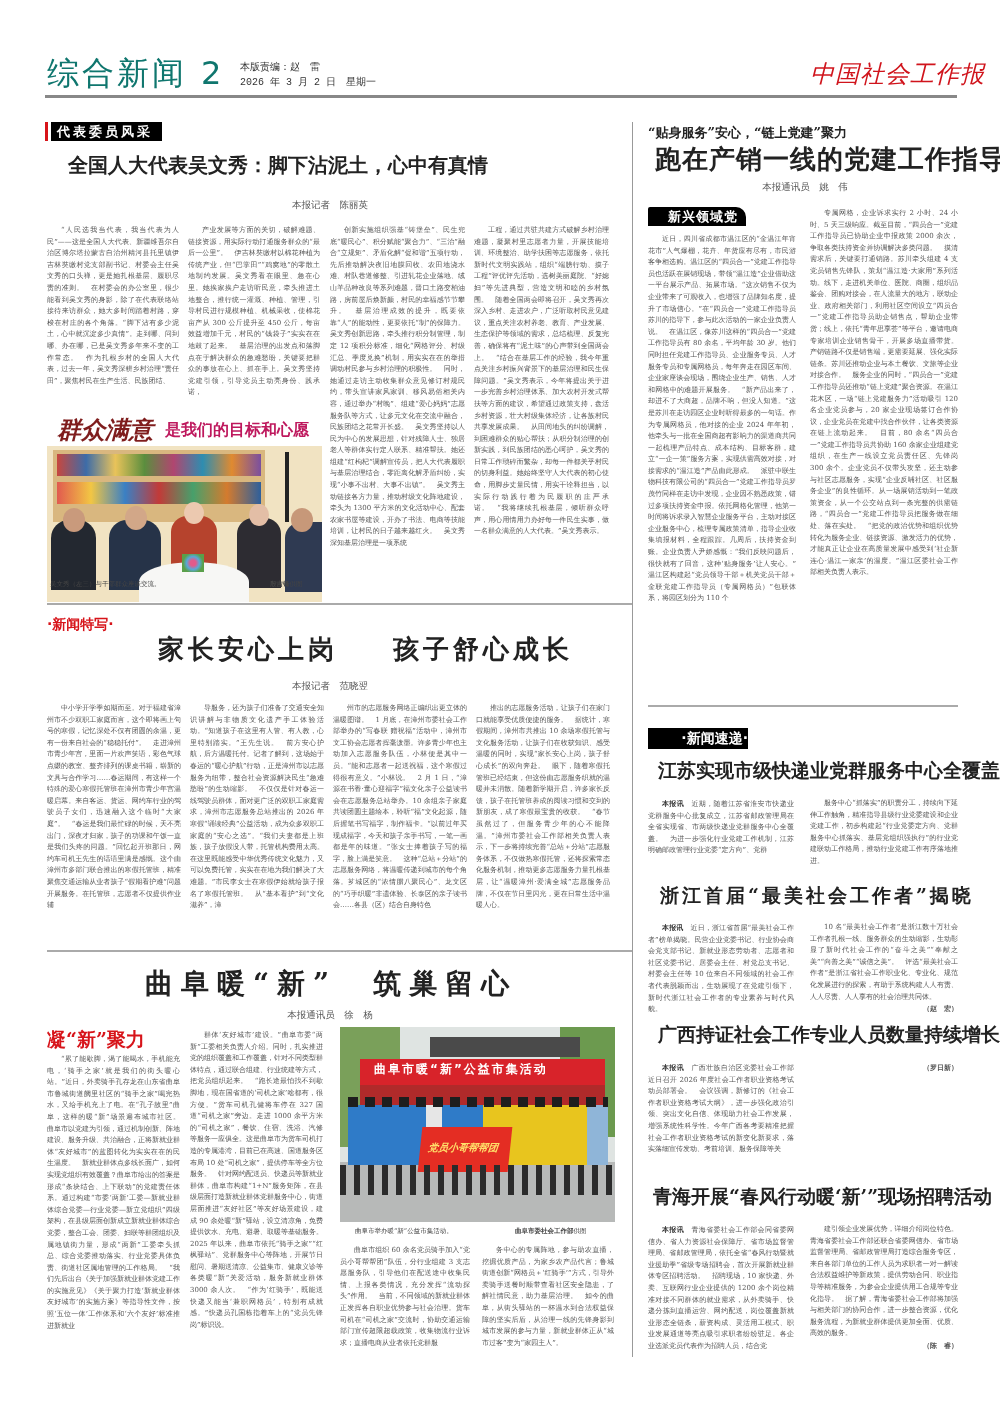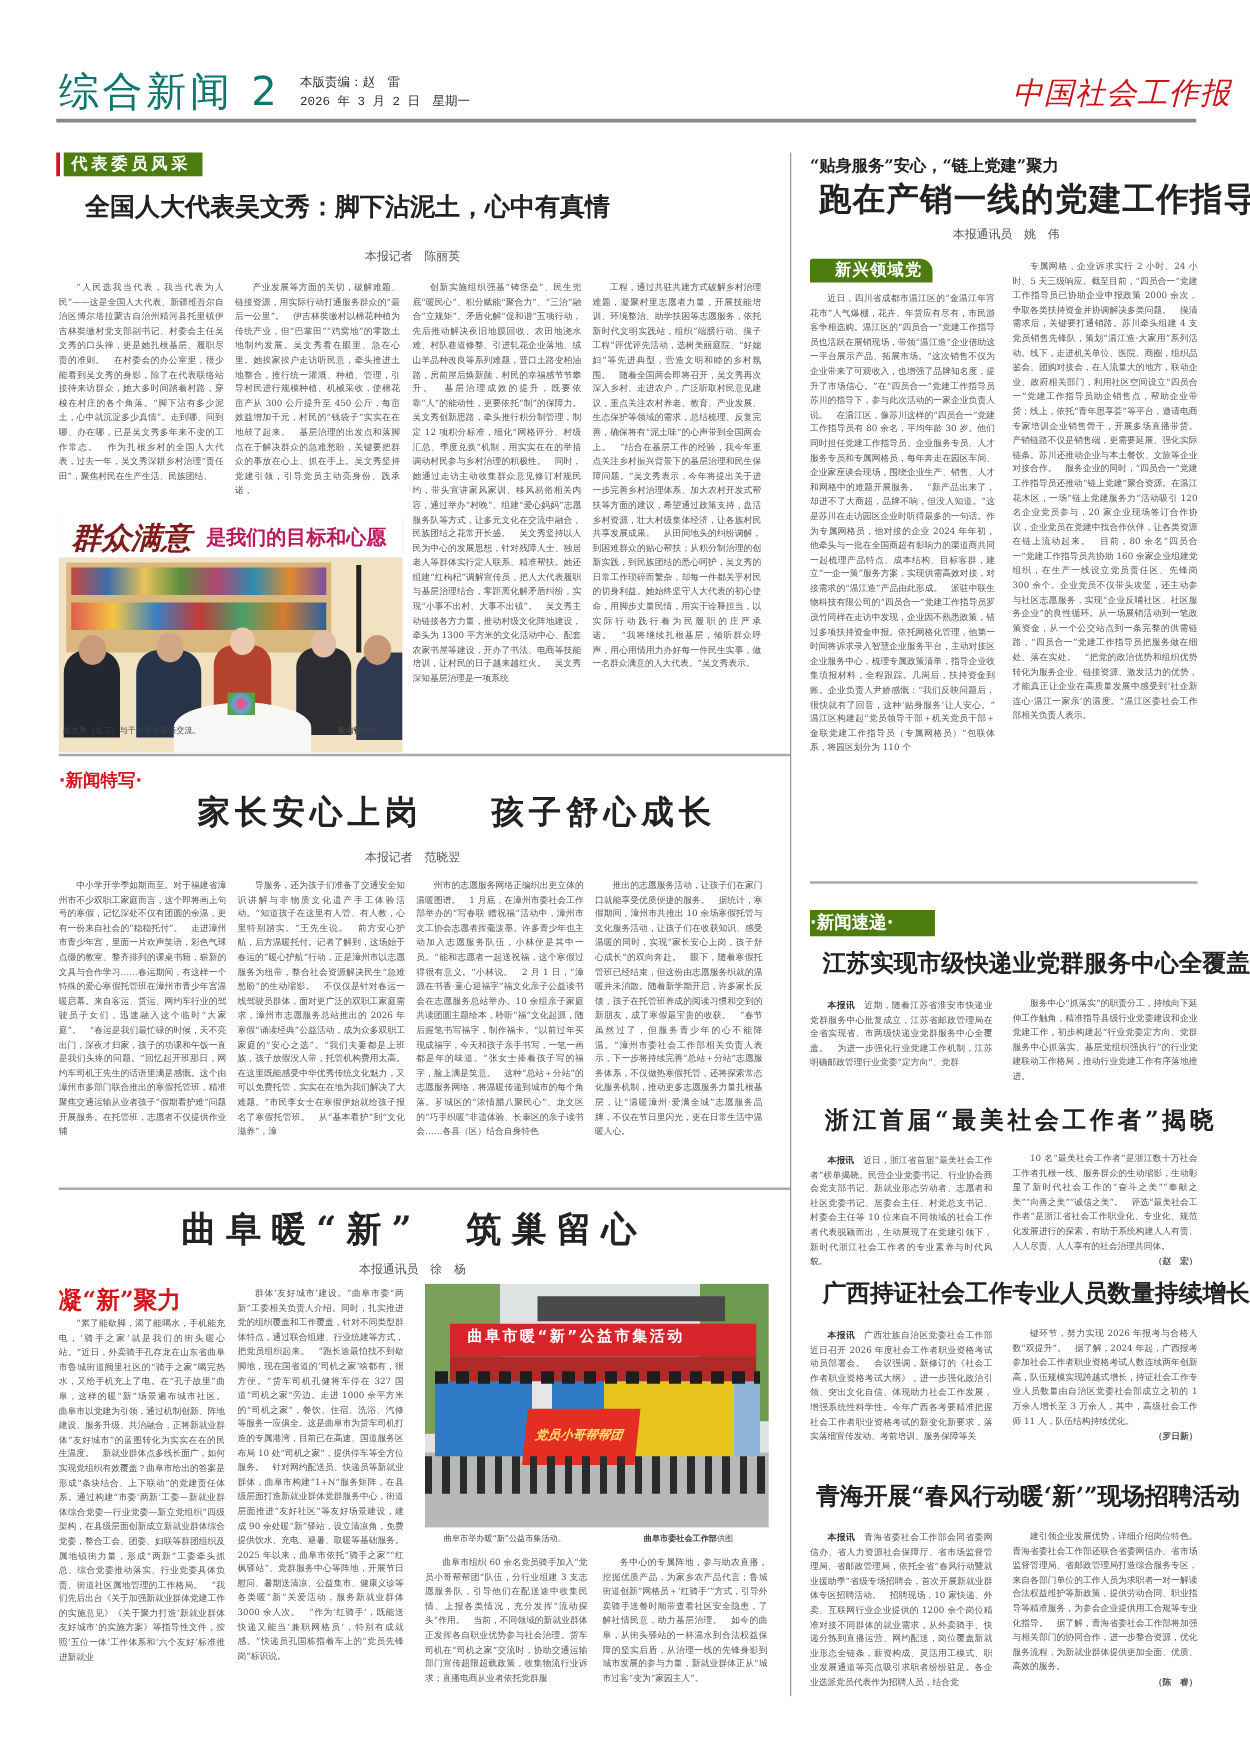--- a/index.html
+++ b/index.html
@@ -4,21 +4,21 @@
 <style>
 *{box-sizing:border-box;margin:0;padding:0}
 body{width:1000px;height:1410px;background:#fff;position:relative;overflow:hidden;font-family:"DejaVu Serif",serif;color:#333}
 .abs{position:absolute}
 .masthead-title{left:47px;top:56px;font-family:"DejaVu Sans",sans-serif;font-size:32px;color:#0f766e;letter-spacing:3px;line-height:34px}
 .masthead-meta{left:240px;top:60px;font-family:Liberation Mono, monospace;font-size:10px;color:#333;line-height:15px}
 .masthead-logo{left:810px;top:58px;font-family:"DejaVu Serif",serif;font-style:italic;font-size:24px;color:#d0141c;letter-spacing:1px}
 .rule-top{left:45px;top:95px;width:912px;height:3px;background:#888}
 .vrule{background:#999;width:1px}
 .hrule{background:#aaa;height:2px}
-.tag{background:#4d7c0f;color:#fff;font-family:"DejaVu Sans",sans-serif;font-weight:bold}
+.tag{background:#000000;color:#fff;font-family:"DejaVu Sans",sans-serif;font-weight:bold}
 .body-text{font-size:7px;line-height:11.6px;color:#555;text-align:justify;text-indent:14px}
 .col{position:absolute;overflow:hidden}
 .head{font-family:"DejaVu Serif",serif;font-weight:bold;color:#222;white-space:nowrap}
 .byline{font-size:9.5px;color:#555;text-align:center}
 .photo{position:absolute;overflow:hidden}
 .caption{font-size:6.5px;color:#444}
 .signoff{display:block;text-align:right;font-weight:bold}
 </style>
 </head>
 <body>
@@ -118,29 +118,29 @@
 <div class="abs head" style="left:648px;top:124px;font-size:13px">“贴身服务”安心，“链上党建”聚力</div>
 <div class="abs head" style="left:655px;top:142px;font-size:26px;letter-spacing:1px">跑在产销一线的党建工作指导员</div>
 <div class="abs byline" style="left:645px;top:181px;width:320px">本报通讯员　姚　伟</div>
 <div class="abs tag" style="left:648px;top:207px;width:98px;height:19px;font-size:13px;line-height:19px;padding-left:20px;border-radius:2px 10px 0 0;letter-spacing:1px">新兴领域党建</div>
 
 <div class="col body-text" style="left:648px;top:234px;width:148px;height:452px">近日，四川省成都市温江区的“金温江年宵花市”人气爆棚，花卉、年货应有尽有，市民游客争相选购。温江区的“四员合一”党建工作指导员也活跃在展销现场，带领“温江造”企业借助这一平台展示产品、拓展市场。“这次销售不仅为企业带来了可观收入，也增强了品牌知名度，提升了市场信心。”在“四员合一”党建工作指导员苏川的指导下，参与此次活动的一家企业负责人说。　在温江区，像苏川这样的“四员合一”党建工作指导员有 80 余名，平均年龄 30 岁。他们同时担任党建工作指导员、企业服务专员、人才服务专员和专属网格员，每年奔走在园区车间、企业家座谈会现场，围绕企业生产、销售、人才和网格中的难题开展服务。　“新产品出来了，却进不了大商超，品牌不响，但没人知道。”这是苏川在走访园区企业时听得最多的一句话。作为专属网格员，他对接的企业 2024 年年初，他牵头与一批在全国商超有影响力的渠道商共同一起梳理产品特点、成本结构、目标客群，建立“一企一策”服务方案，实现供需高效对接，对接需求的“温江造”产品由此形成。　派驻中联生物科技有限公司的“四员合一”党建工作指导员罗茂竹同样在走访中发现，企业因不熟悉政策，错过多项扶持资金申报。依托网格化管理，他第一时间将诉求录入智慧企业服务平台，主动对接区企业服务中心，梳理专属政策清单，指导企业收集填报材料，全程跟踪。几周后，扶持资金到账。企业负责人尹娇感慨：“我们反映问题后，很快就有了回音，这种‘贴身服务’让人安心。”　温江区构建起“党员领导干部＋机关党员干部＋金联党建工作指导员（专属网格员）”包联体系，将园区划分为 110 个</div>
 <div class="col body-text" style="left:810px;top:208px;width:148px;height:478px">专属网格，企业诉求实行 2 小时、24 小时、5 天三级响应。截至目前，“四员合一”党建工作指导员已协助企业申报政策 2000 余次，争取各类扶持资金并协调解决多类问题。　摸清需求后，关键要打通销路。苏川牵头组建 4 支党员销售先锋队，策划“温江造·大家用”系列活动。线下，走进机关单位、医院、商圈，组织品鉴会、团购对接会，在人流量大的地方，联动企业、政府相关部门，利用社区空间设立“四员合一”党建工作指导员助企销售点，帮助企业带货；线上，依托“青年思享荟”等平台，邀请电商专家培训企业销售骨干，开展多场直播带货。　产销链路不仅是销售端，更需要延展、强化实际链条。苏川还推动企业与本土餐饮、文旅等企业对接合作。　服务企业的同时，“四员合一”党建工作指导员还推动“链上党建”聚合资源。在温江花木区，一场“链上党建服务力”活动吸引 120 名企业党员参与，20 家企业现场签订合作协议，企业党员在党建中找合作伙伴，让各类资源在链上流动起来。　目前，80 余名“四员合一”党建工作指导员共协助 160 余家企业组建党组织，在生产一线设立党员责任区、先锋岗 300 余个。企业党员不仅带头攻坚，还主动参与社区志愿服务，实现“企业反哺社区、社区服务企业”的良性循环。从一场展销活动到一笔政策资金，从一个公交站点到一条完整的供需链路，“四员合一”党建工作指导员把服务做在细处、落在实处。　“把党的政治优势和组织优势转化为服务企业、链接资源、激发活力的优势，才能真正让企业在高质量发展中感受到‘社企新连心·温江一家亲’的温度。”温江区委社会工作部相关负责人表示。</div>
 
 <div class="abs hrule" style="left:648px;top:705px;width:310px"></div>
 
-<div class="abs tag" style="left:648px;top:728px;width:100px;height:21px;font-size:14px;line-height:21px;text-align:left">·新闻速递·</div>
+<div class="abs tag" style="left:648px;top:728px;width:100px;height:21px;font-size:14px;line-height:21px;text-align:right">·新闻速递·</div>
 
 <div class="abs head" style="left:658px;top:758px;font-size:19px">江苏实现市级快递业党群服务中心全覆盖</div>
 <div class="col body-text" style="left:648px;top:798px;width:146px;height:70px"><b style="color:#333">本报讯</b>　<span>近期，随着江苏省淮安市快递业党群服务中心批复成立，江苏省邮政管理局在全省实现省、市两级快递业党群服务中心全覆盖。　为进一步强化行业党建工作机制，江苏明确邮政管理行业党委“定方向”、党群</span></div>
 <div class="col body-text" style="left:810px;top:798px;width:148px;height:70px"><span>服务中心“抓落实”的职责分工，持续向下延伸工作触角，精准指导县级行业党委建设和企业党建工作，初步构建起“行业党委定方向、党群服务中心抓落实、基层党组织强执行”的行业党建联动工作格局，推动行业党建工作有序落地推进。</span><span class="signoff">（马雨山）</span></div>
 
 <div class="abs head" style="left:660px;top:883px;font-size:19px;letter-spacing:3px">浙江首届“最美社会工作者”揭晓</div>
 <div class="col body-text" style="left:648px;top:922px;width:146px;height:90px"><b style="color:#333">本报讯</b>　<span>近日，浙江省首届“最美社会工作者”榜单揭晓。民营企业党委书记、行业协会商会党支部书记、新就业形态劳动者、志愿者和社区党委书记、居委会主任、村党总支书记、村委会主任等 10 位来自不同领域的社会工作者代表脱颖而出，生动展现了在党建引领下，新时代浙江社会工作者的专业素养与时代风貌。</span></div>
 <div class="col body-text" style="left:810px;top:922px;width:148px;height:90px"><span>10 名“最美社会工作者”是浙江数十万社会工作者扎根一线、服务群众的生动缩影，生动彰显了新时代社会工作的“奋斗之美”“奉献之美”“向善之美”“诚信之美”。　评选“最美社会工作者”是浙江省社会工作职业化、专业化、规范化发展进行的探索，有助于系统构建人人有责、人人尽责、人人享有的社会治理共同体。</span><span class="signoff">（赵　宏）</span></div>
 
 <div class="abs head" style="left:658px;top:1022px;font-size:19px">广西持证社会工作专业人员数量持续增长</div>
 <div class="col body-text" style="left:648px;top:1062px;width:146px;height:104px"><b style="color:#333">本报讯</b>　<span>广西壮族自治区党委社会工作部近日召开 2026 年度社会工作者职业资格考试动员部署会。　会议强调，新修订的《社会工作者职业资格考试大纲》，进一步强化政治引领、突出文化自信、体现助力社会工作发展，增强系统性科学性。今年广西各考要精准把握社会工作者职业资格考试的新变化新要求，落实落细宣传发动、考前培训、服务保障等关</span></div>
-<div class="col body-text" style="left:810px;top:1062px;width:148px;height:104px"><span>键环节，努力实现 2026 年报考与合格人数“双提升”。　据了解，2024 年起，广西报考参加社会工作者职业资格考试人数连续两年创新高，队伍规模实现跨越式增长，持证社会工作专业人员数量由自治区党委社会部成立之初的 1 万余人增长至 3 万余人，其中，高级社会工作师 11 人，队伍结构持续优化。</span><span class="signoff">（罗日新）</span></div>
+<div class="col body-text" style="left:810px;top:1062px;width:148px;height:104px"><span class="signoff">（罗日新）</span></div>
 
 <div class="abs head" style="left:653px;top:1184px;font-size:19px">青海开展“春风行动暖‘新’”现场招聘活动</div>
 <div class="col body-text" style="left:648px;top:1224px;width:146px;height:130px"><b style="color:#333">本报讯</b>　<span>青海省委社会工作部会同省委网信办、省人力资源社会保障厅、省市场监督管理局、省邮政管理局，依托全省“春风行动暨就业援助季”省级专场招聘会，首次开展新就业群体专区招聘活动。　招聘现场，10 家快递、外卖、互联网行业企业提供的 1200 余个岗位精准对接不同群体的就业需求，从外卖骑手、快递分拣到直播运营、网约配送，岗位覆盖新就业形态全链条，薪资构成、灵活用工模式、职业发展通道等亮点吸引求职者纷纷驻足。各企业选派党员代表作为招聘人员，结合党</span></div>
 <div class="col body-text" style="left:810px;top:1224px;width:148px;height:130px"><span>建引领企业发展优势，详细介绍岗位特色。　青海省委社会工作部还联合省委网信办、省市场监督管理局、省邮政管理局打造综合服务专区，来自各部门单位的工作人员为求职者一对一解读合法权益维护等新政策，提供劳动合同、职业指导等精准服务，为参会企业提供用工合规等专业化指导。　据了解，青海省委社会工作部将加强与相关部门的协同合作，进一步整合资源，优化服务流程，为新就业群体提供更加全面、优质、高效的服务。</span><span class="signoff">（陈　睿）</span></div>
 
 </body></html>

